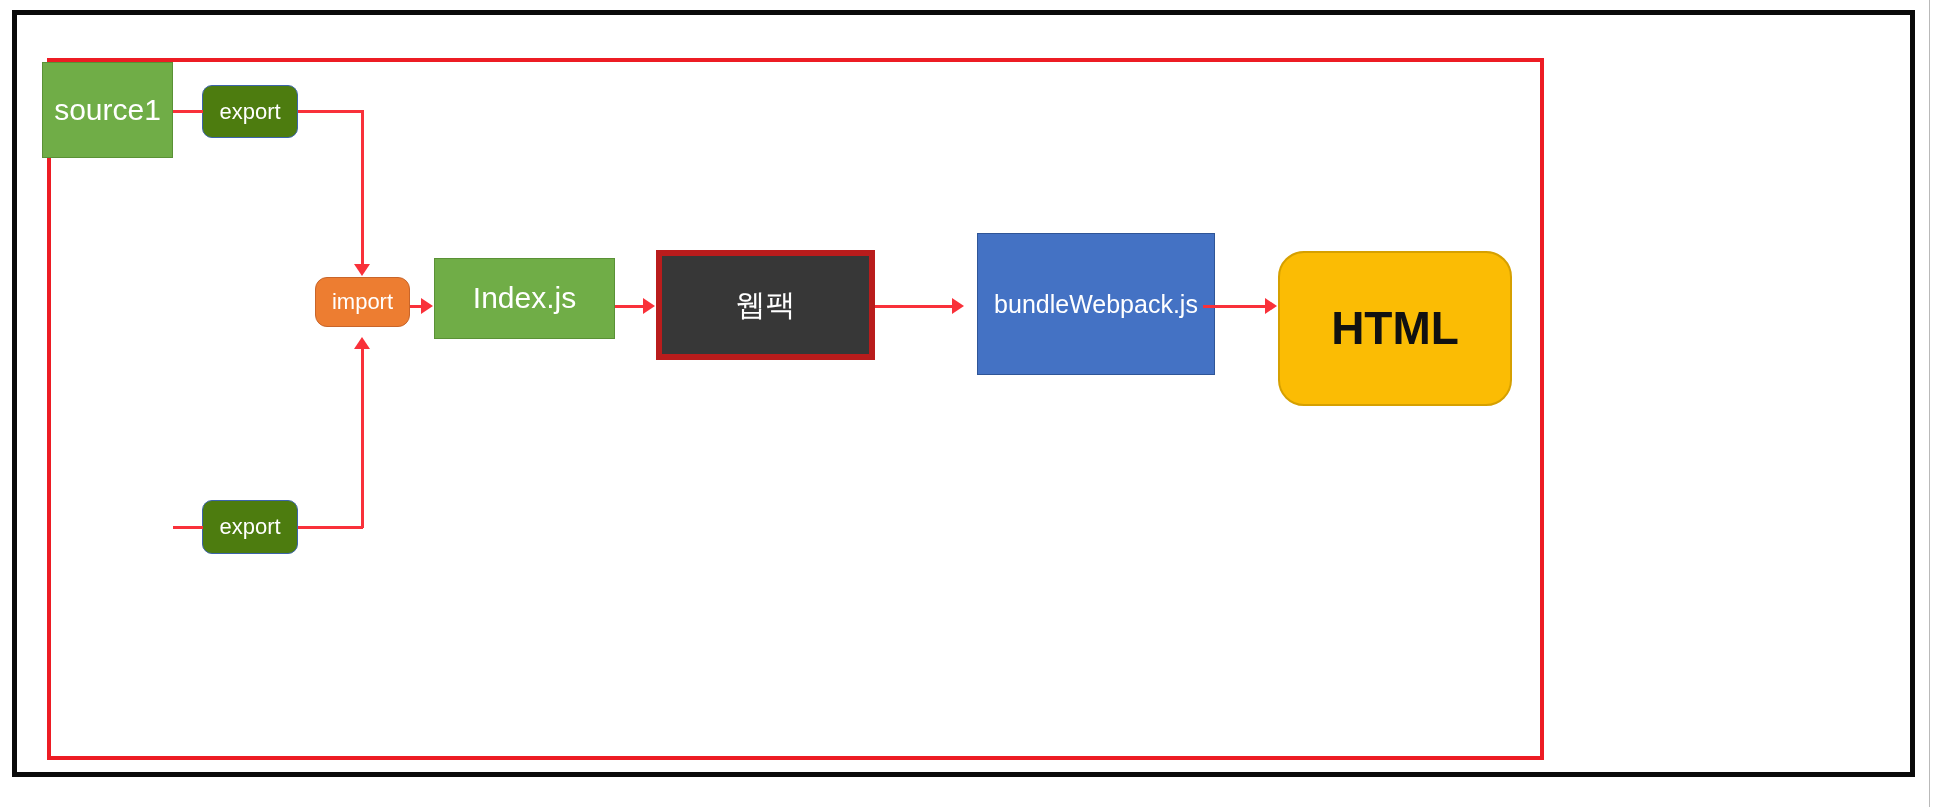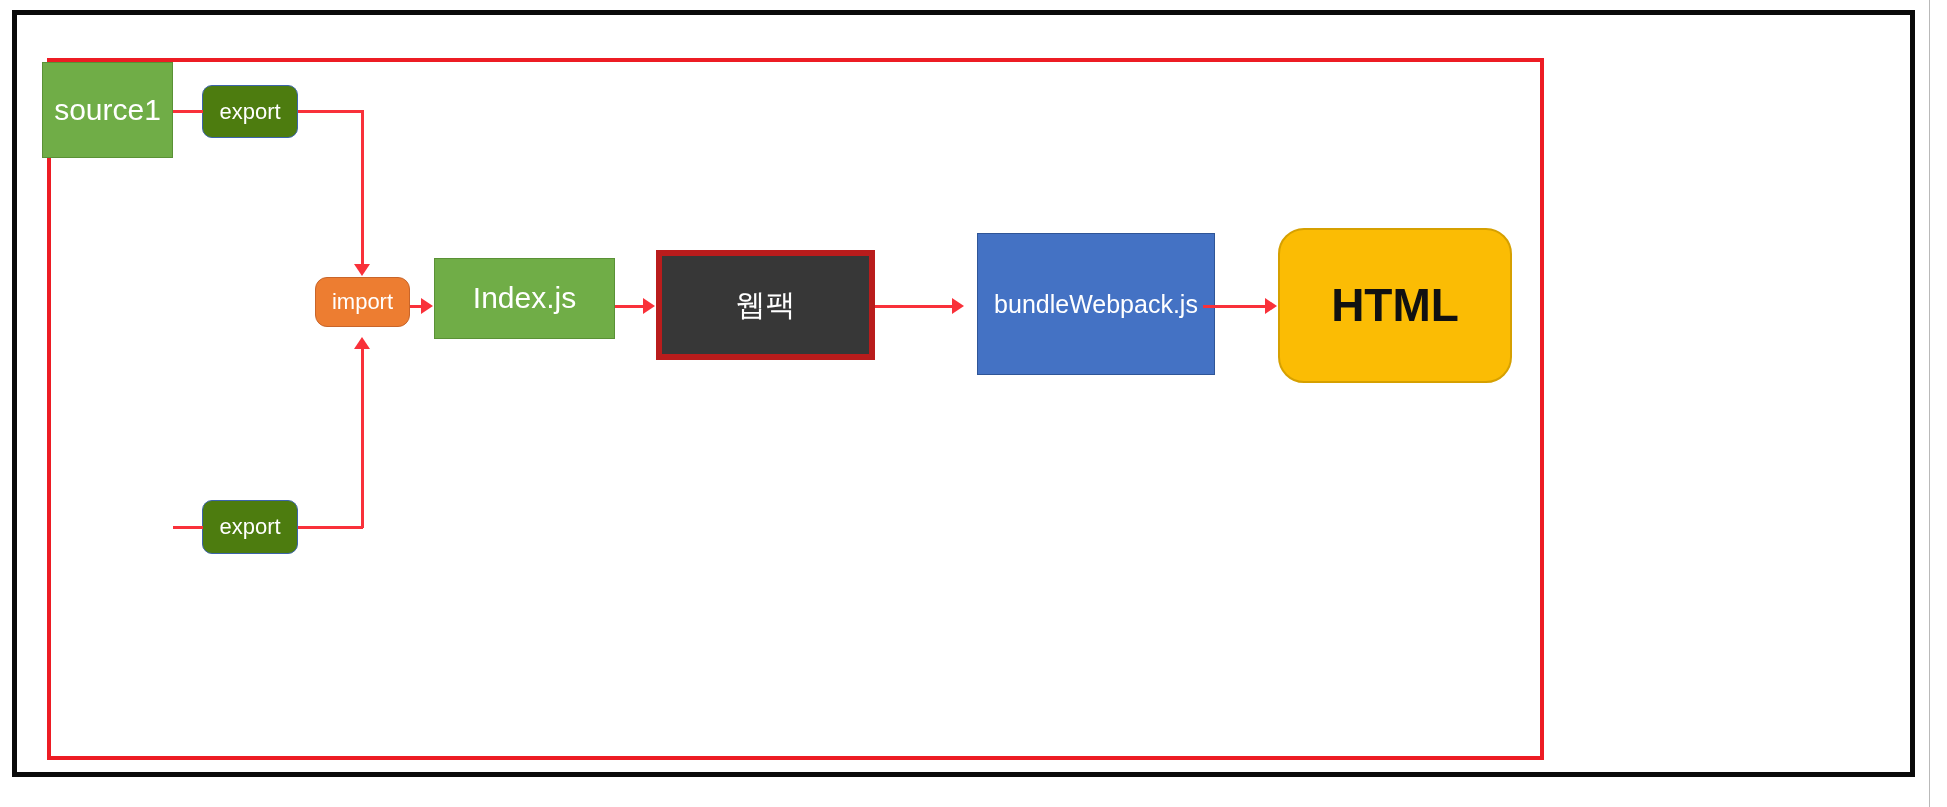--- a/index.html
+++ b/index.html
@@ -22,21 +22,21 @@
   .node span{display:block;pointer-events:none;}
 
   .n-green{background:#70ad47;border:1px solid #5a9136;color:#ffffff;font-size:30px;}
   .n-blue-round{background:#4d7c0f;border:1px solid #3c64ab;color:#ffffff;
                 font-size:22px;border-radius:10px;}
   .n-orange{background:#ed7d31;border:1px solid #c8652a;color:#ffffff;
             font-size:22px;border-radius:12px;}
   .n-dark{background:#373737;border:6px solid #b91c1c;color:#ffffff;font-size:30px;}
   .n-blue{background:#4472c4;border:1px solid #2f5597;color:#ffffff;font-size:25px;}
   .n-yellow{background:#fbbc04;border:2px solid #d6a000;color:#111111;
-            font-size:46px;font-weight:bold;border-radius:26px;}
+            font-size:46px;font-weight:bold;border-radius:26px;margin-top:23px;}
 
   
   .edge{position:absolute;background:#f9313a;}
   .edge-h{height:3px;}
   .edge-v{width:3px;}
   .arrow{position:absolute;width:0;height:0;}
   .arrow-r{border-top:8px solid transparent;border-bottom:8px solid transparent;
            border-left:12px solid #f9313a;}
   .arrow-d{border-left:8px solid transparent;border-right:8px solid transparent;
            border-top:12px solid #f9313a;}

